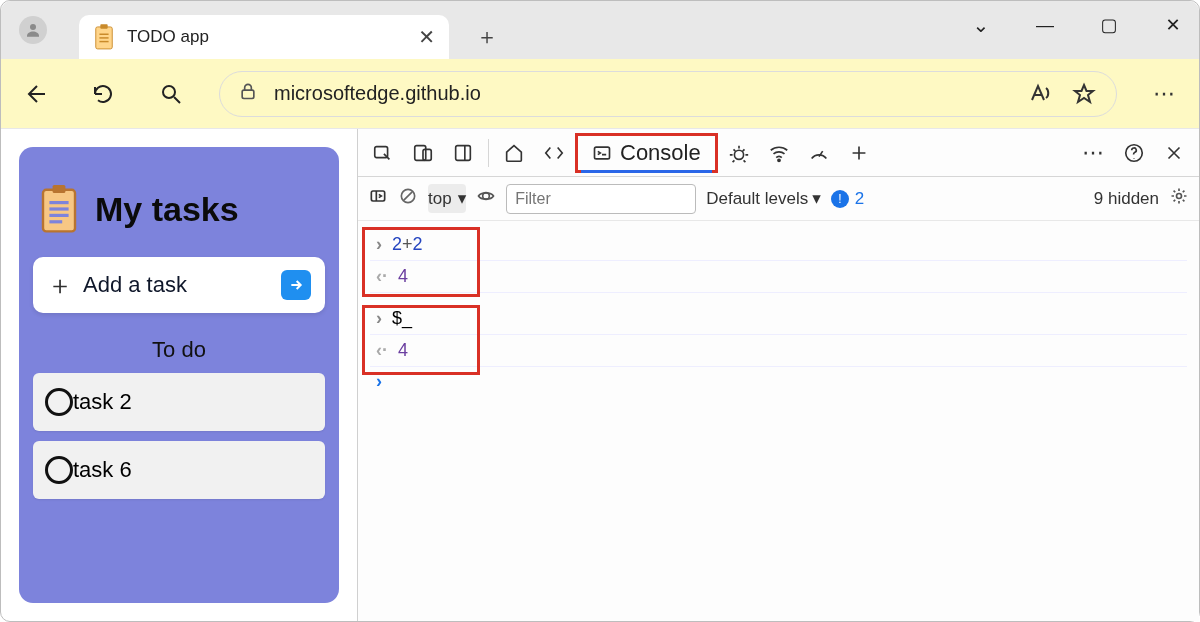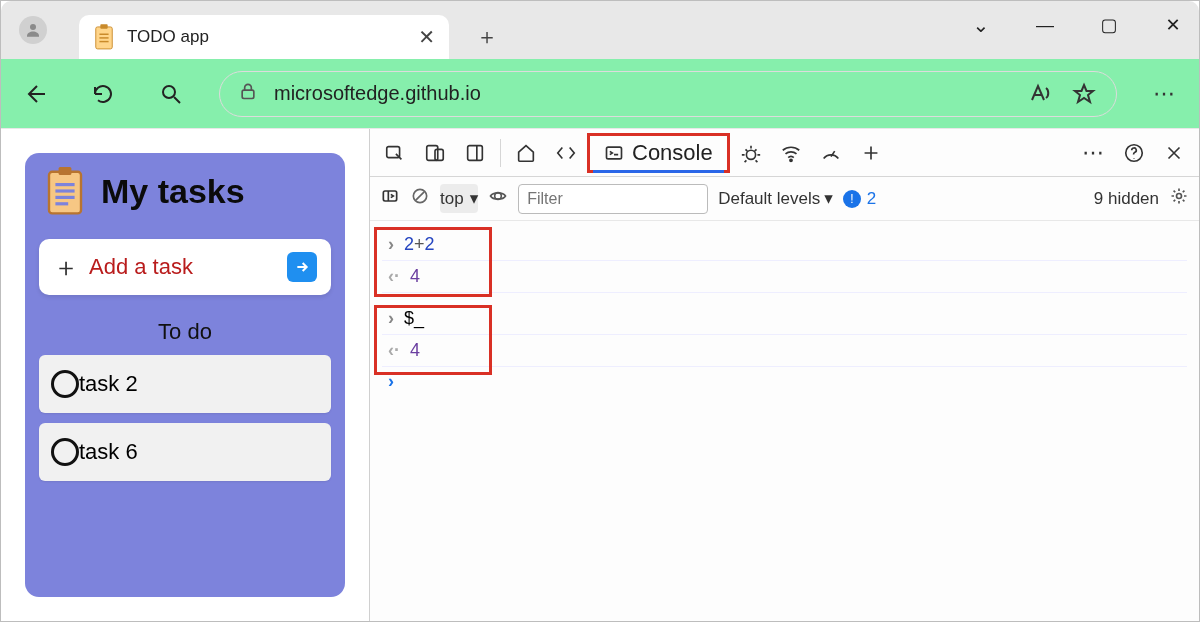--- a/index.html
+++ b/index.html
@@ -1,53 +1,53 @@
 <!DOCTYPE html>
 <html><head>
 <meta charset="utf-8">
 <style>
   * { box-sizing: border-box; margin: 0; padding: 0; font-family: "Segoe UI", Arial, sans-serif; }
   html, body { width: 1200px; height: 622px; background: #fff; overflow: hidden; }
 
   
-  .window { width: 1200px; height: 622px; border: 1px solid #bdbdbd; border-radius: 0; background: #fff; display: flex; flex-direction: column; }
+  .window { width: 1200px; height: 622px; border: 1px solid #bdbdbd; border-radius: 10px; background: #fff; display: flex; flex-direction: column; }
   .titlebar { height: 58px; background: #e8e8e8; border-radius: 10px 10px 0 0; display: flex; align-items: flex-end; position: relative; }
   .avatar { width: 28px; height: 28px; border-radius: 50%; background: #d0d0d0; position: absolute; left: 18px; top: 15px; display: flex; align-items: center; justify-content: center; }
   .avatar svg { width: 18px; height: 18px; fill: #8a8a8a; }
   .tab { position: absolute; left: 78px; top: 14px; width: 370px; height: 44px; background: #fff; border-radius: 10px 10px 0 0; display: flex; align-items: center; padding: 0 14px; gap: 12px; }
   .tab .favicon { width: 22px; height: 28px; }
   .tab .title { font-size: 17px; color: #222; flex: 1; }
   .tab .close { font-size: 20px; color: #444; }
   .newtab { position: absolute; left: 468px; top: 18px; width: 36px; height: 36px; display: flex; align-items: center; justify-content: center; font-size: 22px; color: #444; }
   .winbtns { position: absolute; right: 8px; top: 6px; display: flex; gap: 28px; align-items: center; }
   .winbtns span { width: 36px; height: 36px; display: inline-flex; align-items: center; justify-content: center; font-size: 18px; color: #222; }
   .winbtns .chev { font-size: 20px; }
 
-  .addrbar { height: 70px; background: #86efac; border-bottom: 1px solid #e8e8e8; display: flex; align-items: center; padding: 0 14px; gap: 28px; }
+  .addrbar { height: 70px; background: #fef9c3; border-bottom: 1px solid #e8e8e8; display: flex; align-items: center; padding: 0 14px; gap: 28px; }
   .iconbtn { width: 40px; height: 40px; display: flex; align-items: center; justify-content: center; color: #222; }
   .iconbtn svg { width: 24px; height: 24px; stroke: #222; fill: none; stroke-width: 2; }
   .urlbox { flex: 1; height: 46px; border: 1px solid #dcdcdc; border-radius: 24px; display: flex; align-items: center; padding: 0 18px; gap: 16px; font-size: 20px; }
   .urlbox .lock svg { width: 20px; height: 20px; stroke: #555; fill: none; stroke-width: 2; }
   .urlbox .host { color: #222; }
   .urlbox .path { color: #777; }
   .urlbox .spacer { flex: 1; }
   .urlbox .readaloud, .urlbox .star { width: 28px; height: 28px; display: flex; align-items: center; justify-content: center; }
   .more { font-size: 22px; letter-spacing: 2px; color: #333; }
 
   
   .content { flex: 1; display: flex; overflow: hidden; }
 
   
-  .todoapp { width: 320px; margin: 24px; background: #7d83dc; border-radius: 14px; padding: 8px 14px; display: flex; flex-direction: column; gap: 18px; }
+  .todoapp { width: 320px; margin: 18px; background: #7d83dc; border-radius: 14px; padding: 32px 14px; display: flex; flex-direction: column; gap: 18px; }
   .todoapp .apptitle { display: flex; align-items: center; gap: 16px; padding: 6px; }
   .todoapp .clip { width: 40px; height: 48px; }
   .todoapp h1 { font-size: 34px; font-weight: 800; color: #0b0b0b; }
   .addtask { background: #fff; border-radius: 10px; height: 56px; display: flex; align-items: center; padding: 0 14px; gap: 10px; font-size: 22px; box-shadow: 0 2px 4px rgba(0,0,0,.1); }
   .addtask .plus { font-size: 26px; color: #303030; font-weight: 500; }
-  .addtask .label { flex: 1; color: #b91c1c; }
+  .addtask .label { flex: 1; color: #0f172a; }
   .addtask .go { width: 30px; height: 30px; background: #1f8ff0; border-radius: 6px; display: flex; align-items: center; justify-content: center; color: #fff; }
   .section { text-align: center; font-size: 22px; color: #111; padding-top: 6px; }
   .taskitem { background: #f1f1f1; border-radius: 6px; height: 58px; display: flex; align-items: center; padding: 0 12px; font-size: 22px; margin-top: 10px; box-shadow: 0 1px 2px rgba(0,0,0,.08); }
   .taskitem .circle { width: 28px; height: 28px; border: 3px solid #111; border-radius: 50%; }
 
   
   .devtools { flex: 1; border-left: 1px solid #d0d0d0; background: #fdfdfd; display: flex; flex-direction: column; }
   .dt-tabbar { height: 48px; border-bottom: 1px solid #d6d6d6; display: flex; align-items: center; padding: 0 6px; gap: 2px; }
   .dt-tabbar .dicon { width: 38px; height: 38px; display: flex; align-items: center; justify-content: center; }
   .dt-tabbar .dicon svg { width: 22px; height: 22px; stroke: #333; fill: none; stroke-width: 1.8; }

